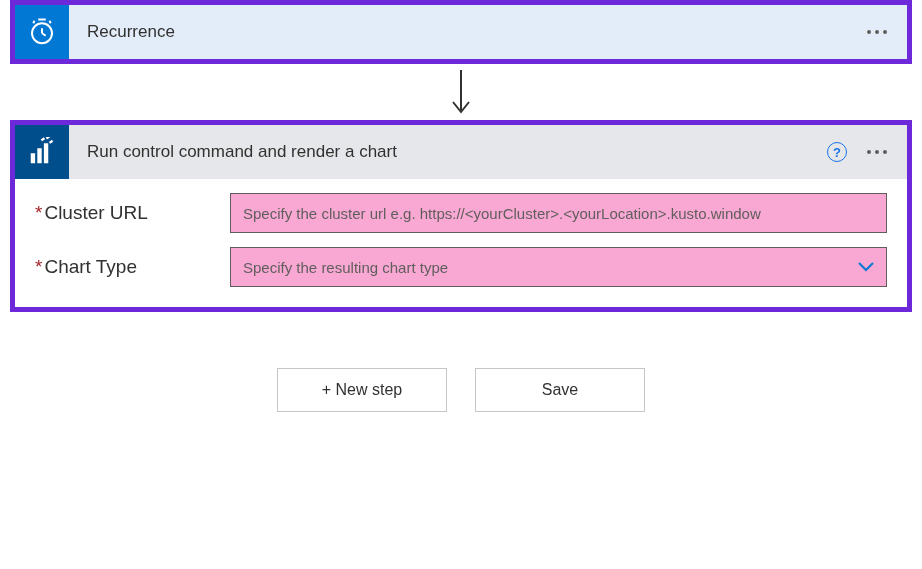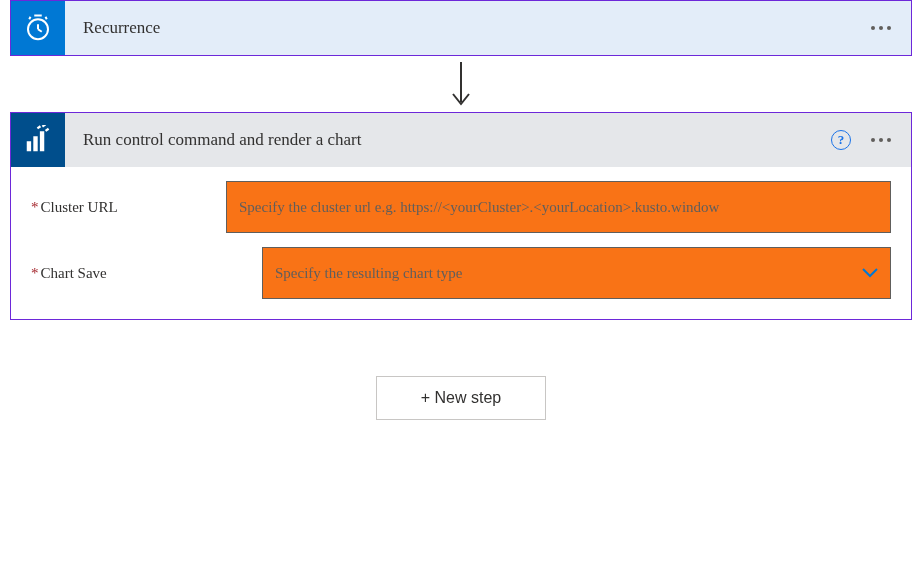--- a/index.html
+++ b/index.html
@@ -6,24 +6,23 @@
     body {
       font-family: "Segoe UI", -apple-system, sans-serif;
       background: #fff;
       padding: 0;
       width: 922px;
       font-size: 15px;
       color: #323130;
     }
 
     .card {
-      border: 1px solid #6d28d9;
+      border: 5px solid #6d28d9;
       background: #fff;
       margin: 0 10px;
-      font-family: Liberation Serif, serif;
     }
 
     .card-header {
       display: flex;
       align-items: center;
       height: 54px;
     }
 
     .card-header.recurrence { background: #e3edf9; }
     .card-header.action { background: #e5e7ea; align-items: center; }
@@ -86,45 +85,44 @@
     .field-row {
       display: flex;
       align-items: center;
       margin-bottom: 14px;
     }
     .field-row:last-child { margin-bottom: 0; }
 
     .field-label {
       width: 195px;
       flex-shrink: 0;
-      font-size: 15px;
+      font-size: 19px;
     }
     .req {
       color: #a4262c;
       margin-right: 2px;
     }
 
     .field-input {
       flex: 1;
       border: 1px solid #605e5c;
       padding: 9px 12px;
       font-size: 15px;
       font-family: inherit;
       color: #323130;
-      background: #f97316;
-      height: 52px;
+      background: #f9a8d4;
+      height: 40px;
     }
     .field-input::placeholder { color: #605e5c; }
 
     .select-wrap {
       flex: 1;
       position: relative;
       display: flex;
       align-items: center;
-      margin-left: 36px;
     }
     .select-wrap .field-input { padding-right: 40px; width: 100%; }
     .chevron {
       position: absolute;
       right: 12px;
       pointer-events: none;
     }
 
     .arrow-connector {
       display: flex;
@@ -208,27 +206,28 @@
   <div class="card-body">
 
     <div class="field-row">
       <div class="field-label"><span class="req">*</span><span>Cluster URL</span></div>
       <input class="field-input" placeholder="Specify the cluster url e.g. https://&lt;yourCluster&gt;.&lt;yourLocation&gt;.kusto.window" style="">
     </div>
 
 
 
     <div class="field-row">
-      <div class="field-label"><span class="req">*</span><span>Chart Save</span></div>
+      <div class="field-label"><span class="req">*</span><span>Chart Type</span></div>
       <div class="select-wrap">
         <input class="field-input" readonly="" placeholder="Specify the resulting chart type" style="">
         <svg class="chevron" width="18" height="12" viewBox="0 0 18 12" fill="none" stroke="#0078d4" stroke-width="2">
           <polyline points="2,2 9,9 16,2"></polyline>
         </svg>
       </div>
     </div>
 
   </div>
 </div>
 
 <div class="bottom-actions">
   <button class="btn">+ New step</button>
+  <button class="btn">Save</button>
 </div>
 
 </body></html>

